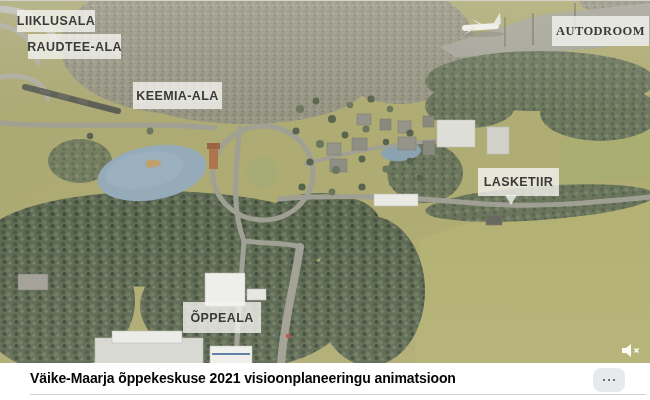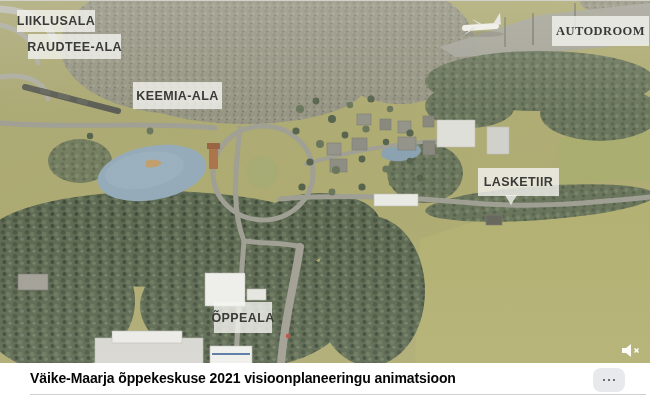--- a/index.html
+++ b/index.html
@@ -22,21 +22,21 @@
     background:rgba(244,244,240,.80);color:#3a3a38;font-weight:bold;
     font-size:12.5px;letter-spacing:.4px;white-space:nowrap;
   }
   .lbl-liiklusala{left:17px;top:9px;width:78px;height:22px;}
   .lbl-raudtee{left:28px;top:33px;width:93px;height:25px;}
   .lbl-keemia{left:133px;top:60px;width:89px;height:27px;margin-top:21px;}
   .lbl-varinguteala{left:259px;top:29px;width:110px;height:25px;}
   .lbl-autodroom{left:552px;top:15px;width:97px;height:30px;font-family:Liberation Serif, serif;}
   .lbl-taktikalinnak{left:434px;top:97px;width:108px;height:26px;}
   .lbl-lasketiir{left:467px;top:167px;width:81px;height:28px;margin-left:11px;}
-  .lbl-oppeala{left:183px;top:301px;width:58px;height:31px;margin-left:31px;}
+  .lbl-oppeala{left:183px;top:301px;width:78px;height:31px;}
   .lbl-tail{position:absolute;left:505px;top:194px;width:0;height:0;
     border-left:6px solid transparent;border-right:6px solid transparent;
     border-top:10px solid rgba(244,244,240,.80);}
 
   
   .mute{position:absolute;left:621px;top:341px;width:22px;height:17px;cursor:pointer;}
 
   
   .footer{position:absolute;left:0;top:363px;width:650px;height:37px;background:#ffffff;text-align:right;}
   .footer-title{

